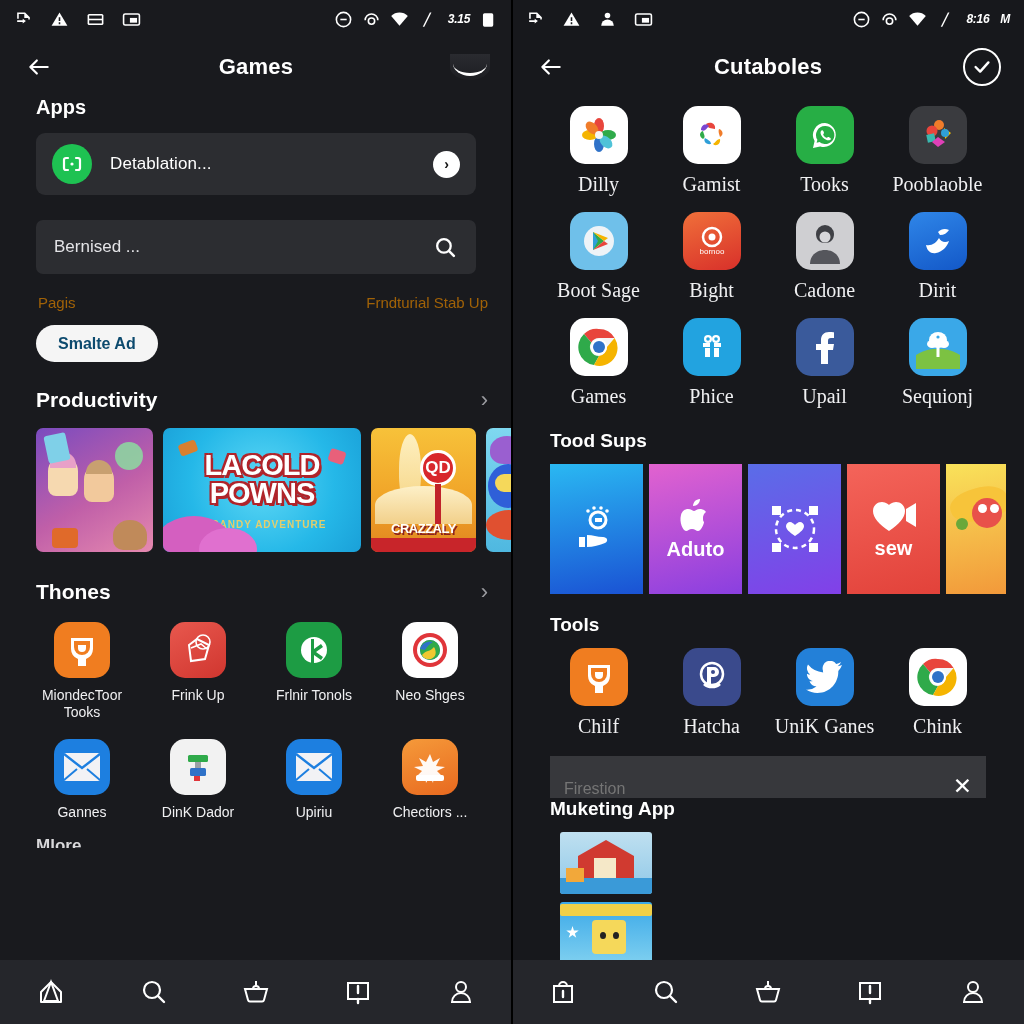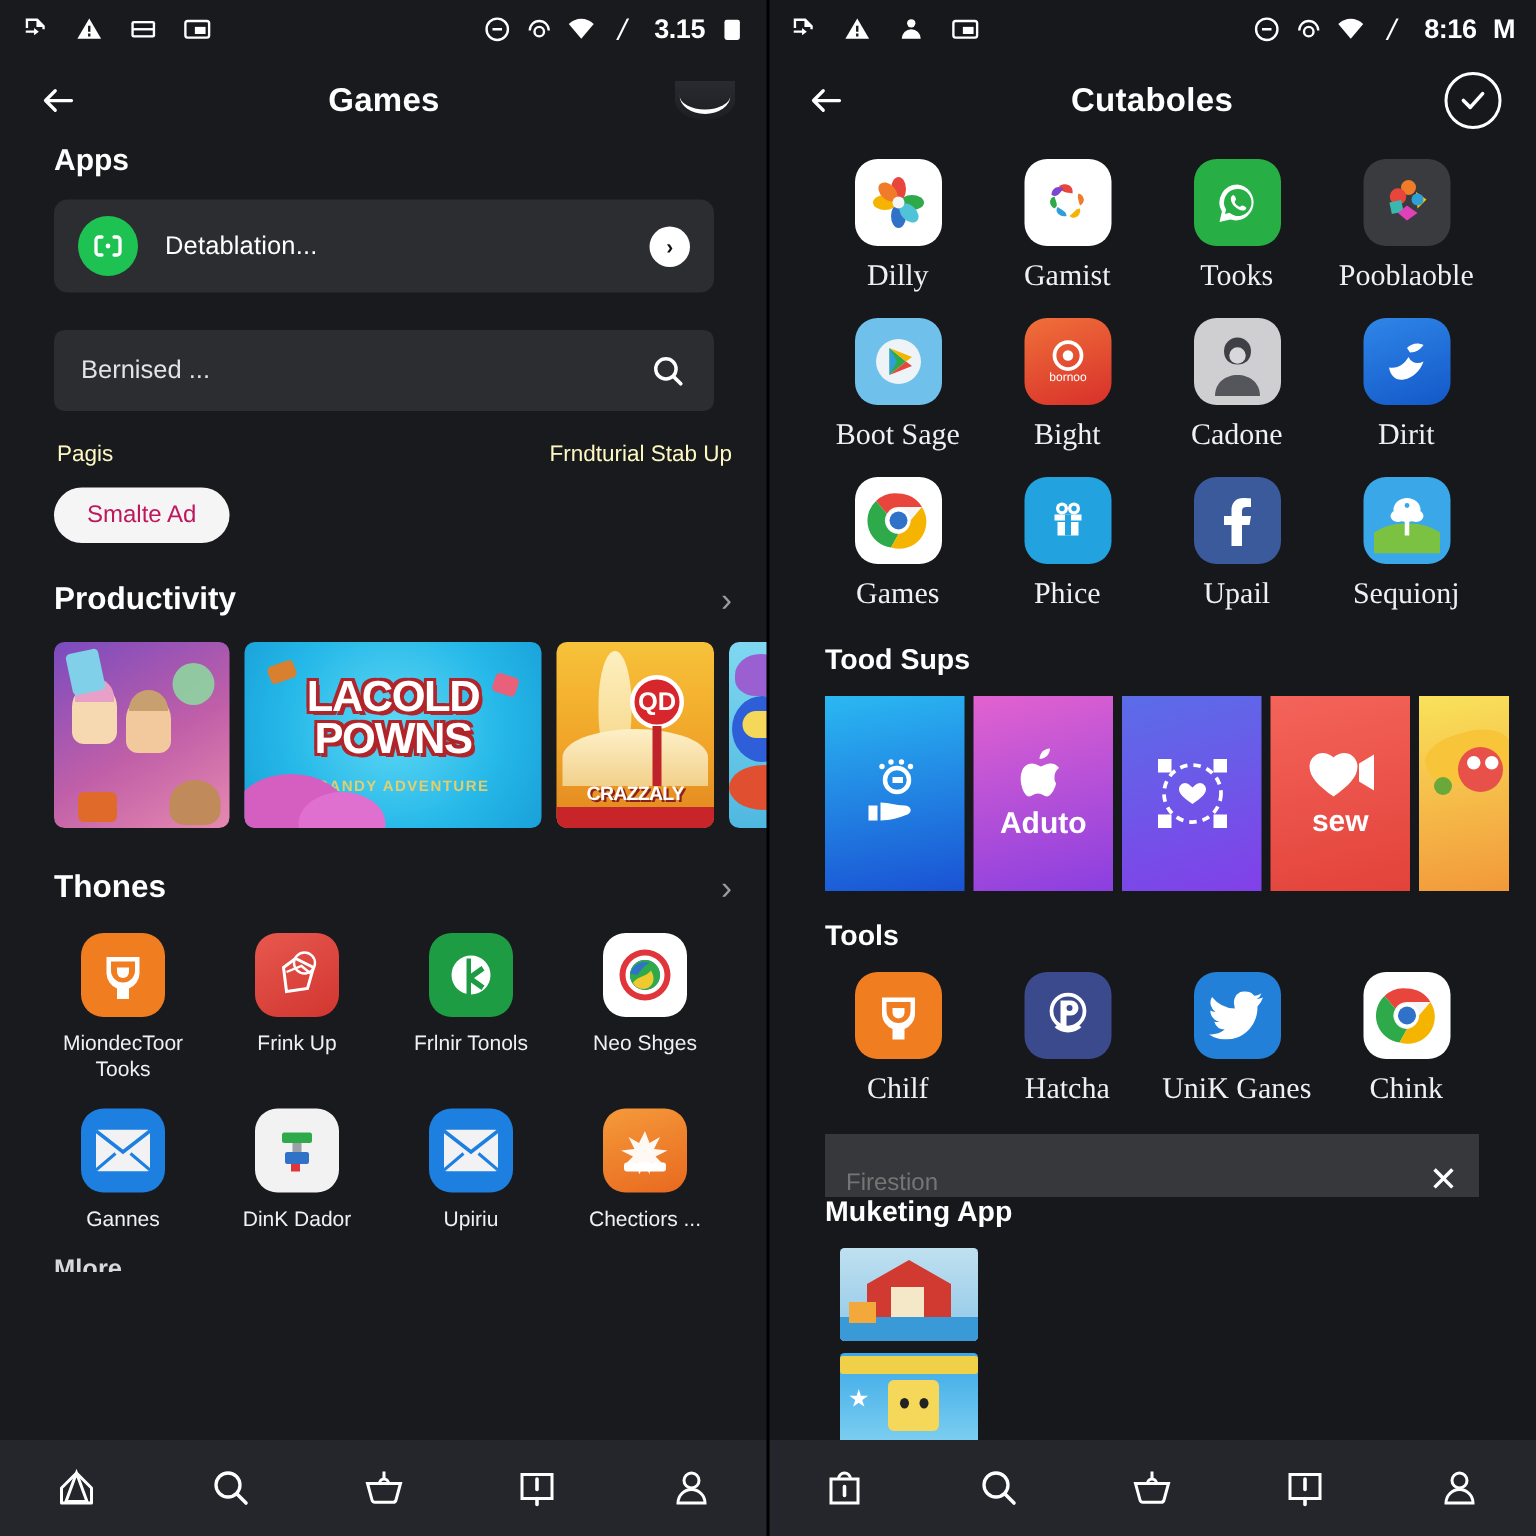--- a/index.html
+++ b/index.html
@@ -35,22 +35,23 @@
   .statusbar {
     height: 38px; flex: 0 0 38px;
     display: flex; align-items: center;
     padding: 0 14px;
     color: #fff;
   }
   .sb-left { display: flex; gap: 17px; align-items: center; }
   .sb-right { margin-left: auto; display: flex; gap: 9px; align-items: center; }
   .sb-ico { width: 19px; height: 19px; display: block; }
   .sb-time {
-    font-size: 18px; font-weight: 700; letter-spacing: -0.3px;
+    font-size: 12px; font-weight: 700; letter-spacing: -0.3px;
     margin-left: 2px;
+    font-style: italic;
   }
 
   
   .appbar {
     height: 58px; flex: 0 0 58px;
     display: flex; align-items: center;
     padding: 0 22px;
     position: relative;
   }
   .appbar .back { width: 34px; height: 34px; display: flex; align-items: center; justify-content: center; cursor: pointer; }
@@ -147,31 +148,31 @@
     color: #e9e9ec; font-size: 17px;
     font-family: "Liberation Sans", sans-serif;
   }
   .searchbar input::placeholder { color: #e3e3e6; }
 
   .linkrow {
     display: flex; align-items: center;
     padding: 20px 24px 0 38px;
   }
   .link {
-    color: #fef9c3; font-size: 15px; font-weight: 500; cursor: pointer;
+    color: #a16207; font-size: 15px; font-weight: 500; cursor: pointer;
   }
   .link.right { margin-left: auto; }
 
   .pill {
     margin: 14px 0 0 36px;
     display: inline-flex; align-items: center;
     height: 37px; padding: 0 22px;
-    background: #f5f5f5; color: #be185d;
+    background: #f5f5f5; color: #0c4a6e;
     border-radius: 19px;
-    font-size: 16px; font-weight: 400;
+    font-size: 16px; font-weight: 700;
     cursor: pointer;
   }
 
   
   .carousel {
     display: flex; gap: 10px;
     padding-left: 36px;
     margin-top: 16px;
     overflow: hidden;
   }

